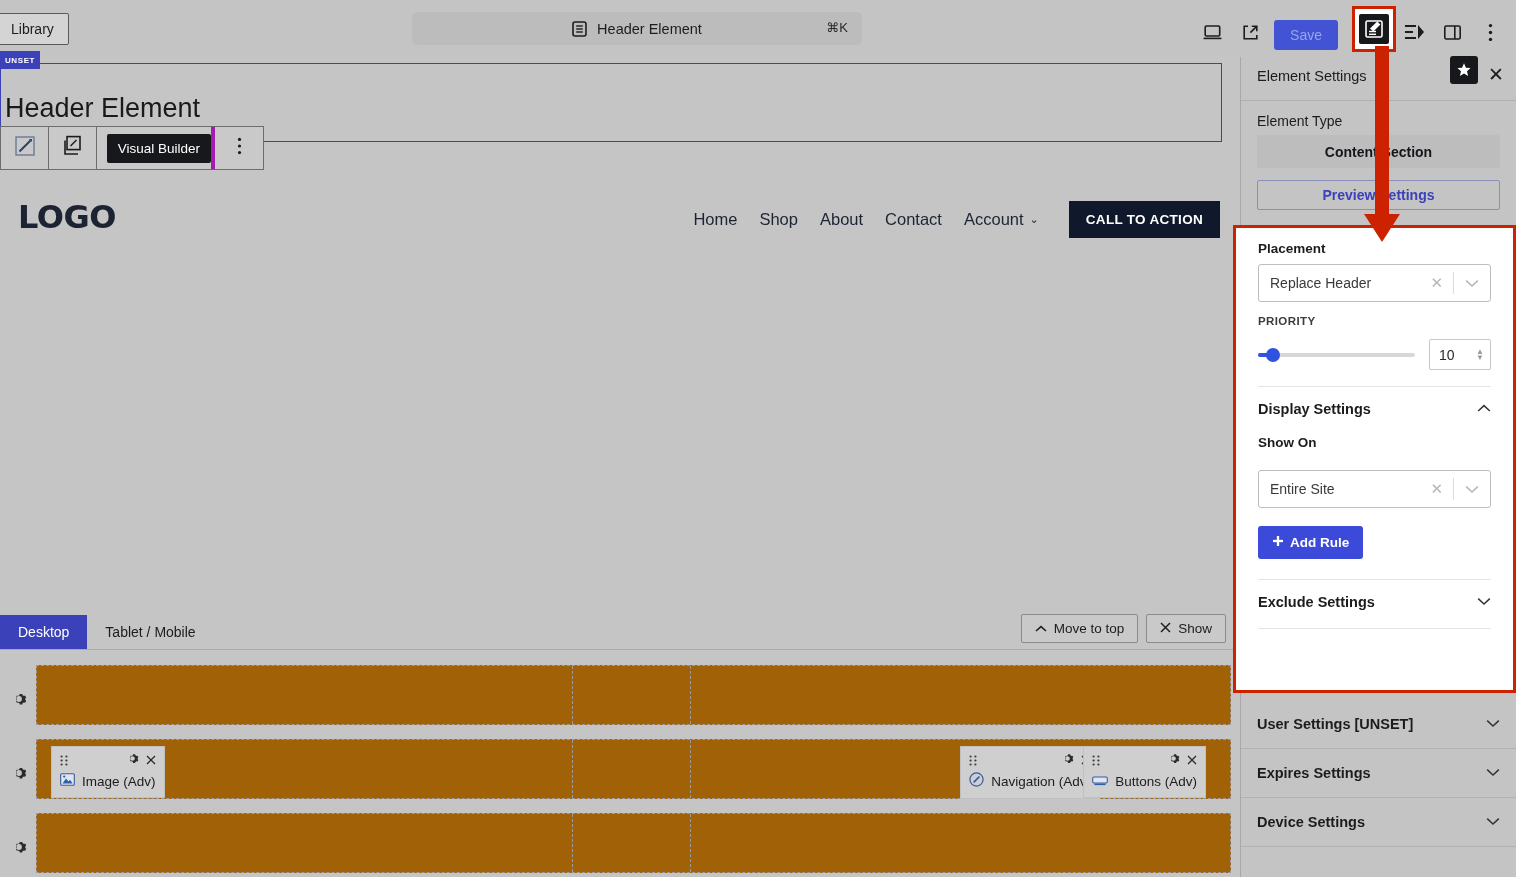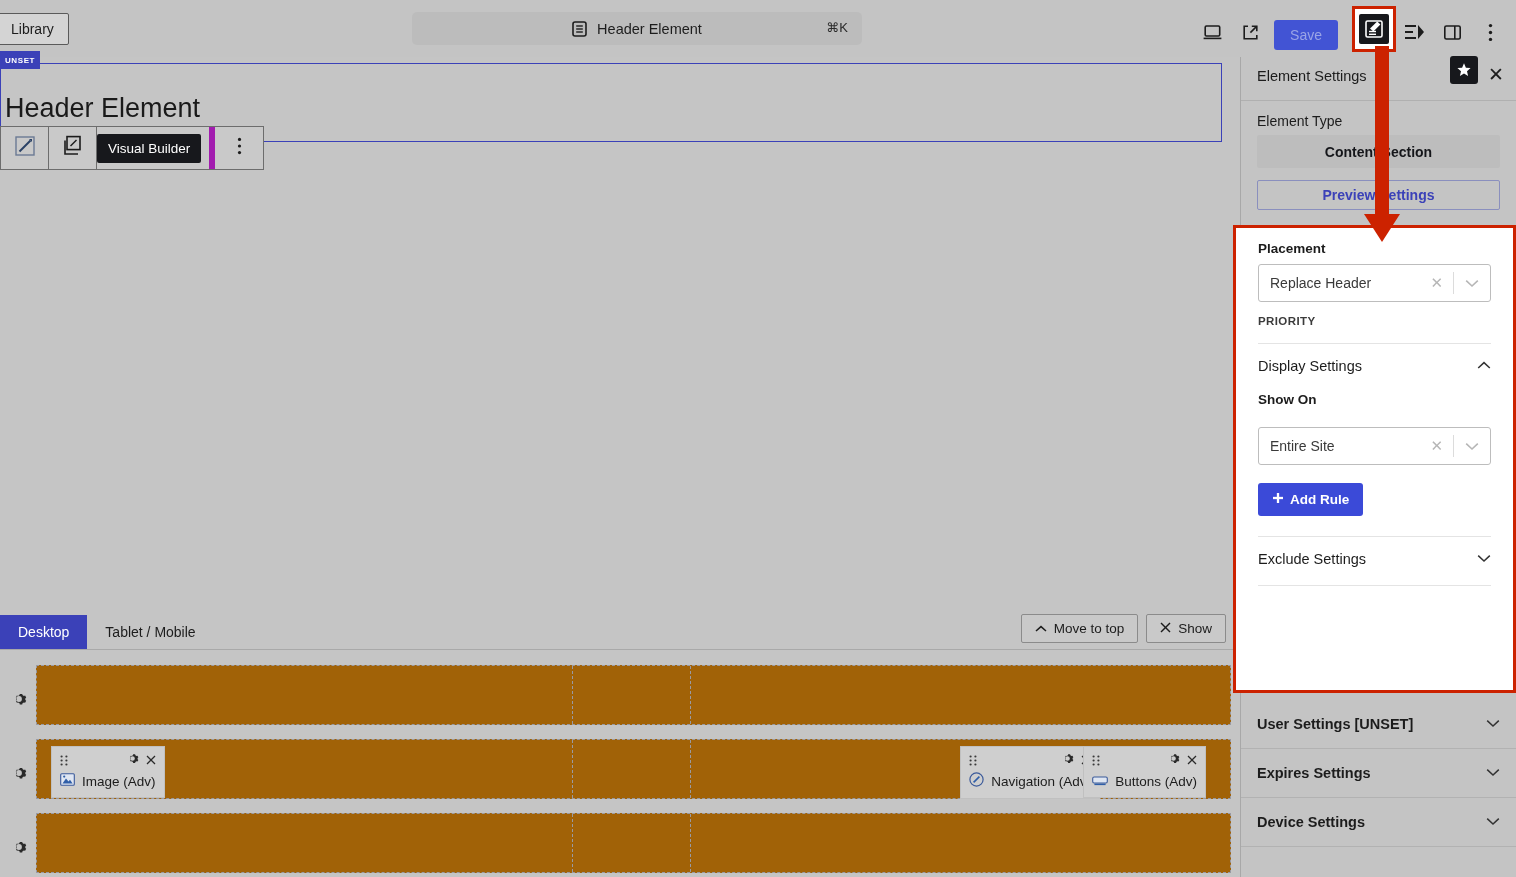--- a/index.html
+++ b/index.html
@@ -89,22 +89,22 @@
   }
   .etb-cell {
     width: 48px; display: flex; align-items: center; justify-content: center;
     border-right: 1px solid #6d6d6d;
   }
   .etb-cell:last-child { border-right: none; }
   .etb-label {
     background: #17181c; color: #fff; font-size: 13.5px;
     padding: 7px 11px; border-radius: 2px;
   }
-  .etb-wide { width: 118px; border-right: 6px solid #a21caf;
-    display:flex; align-items:center; justify-content:flex-start; }
+  .etb-wide { width: 118px; border-right: 4px solid #a21caf;
+    display:flex; align-items:center; justify-content:flex-end; }
 
   
   .site-header {
     position: absolute; left: 0; top: 115px; width: 1240px; height: 87px;
     display: flex; align-items: center;
   }
   .logo {
     position: absolute; left: 18px; top: 26px;
     font-size: 32px; font-weight: 800; color: #1c2433;
     letter-spacing: -0.5px; font-family: "DejaVu Sans", sans-serif;
@@ -249,21 +249,21 @@
     display: flex; align-items: center; padding: 0 6px 0 9px; background: #fff;
   }
   .num-val { flex: 1; font-size: 14px; color: #2a2a2a; }
   .spin { display: flex; flex-direction: column; align-items: center; color: #9a9a9a; line-height: 6px; font-size: 8px; }
 
   .rs-divider { height: 1px; background: #e4e4e4; margin: 16px 0 0 0; }
   .section-head {
     display: flex; align-items: center; justify-content: space-between;
     margin-top: 14px;
   }
-  .section-head .t { font-size: 14.5px; color: #1c1c1c; font-weight: 400; text-align: center; }
+  .section-head .t { font-size: 14.5px; color: #1c1c1c; font-weight: 700; text-align: center; }
   .chev { color: #333; font-size: 12px; }
 
   .add-rule-btn {
     margin-top: 18px; display: inline-flex; align-items: center; gap: 6px;
     background: #3b4ad8; color: #fff; font-size: 13.5px; font-weight: 700;
     padding: 9px 14px; border-radius: 3px;
   }
 
   
   .collapsed-list { position: absolute; left: 0; right: 0; top: 643px; }
@@ -387,20 +387,34 @@
         <span>
           <svg width="5" height="18" viewBox="0 0 5 18">
             <circle cx="2.5" cy="2.4" r="1.6" fill="#1c1c1c"></circle>
             <circle cx="2.5" cy="9" r="1.6" fill="#1c1c1c"></circle>
             <circle cx="2.5" cy="15.6" r="1.6" fill="#1c1c1c"></circle>
           </svg>
         </span>
       </div>
     </div>
 
+    <div class="site-header">
+      <div class="logo">LOGO</div>
+      <div class="site-nav">
+        <span class="nav-link">Home</span>
+        <span class="nav-link">Shop</span>
+        <span class="nav-link">About</span>
+        <span class="nav-link">Contact</span>
+        <span class="nav-link">Account</span>
+        <span class="nav-caret">⌄</span>
+        <span class="cta-btn">
+          <span>CALL TO ACTION</span>
+        </span>
+      </div>
+    </div>
   </div>
 
   <div class="builder">
     <div class="builder-tabs">
       <div class="btab active">
         <span>Desktop</span>
       </div>
       <div class="btab">
         <span>Tablet / Mobile</span>
       </div>
@@ -630,20 +644,33 @@
         <span class="sel-x">✕</span>
         <span class="sel-div"></span>
         <span class="sel-caret">
           <svg width="14" height="9" viewBox="0 0 14 9">
               <polyline points="1.2,1.6 7,7 12.8,1.6" fill="none" stroke="#b6b6b6" stroke-width="1.6"></polyline>
             </svg>
         </span>
       </div>
 
       <div class="rs-caps">PRIORITY</div>
+      <div class="slider-row">
+        <span class="slider-track">
+          <span class="slider-fill"></span>
+          <span class="slider-thumb"></span>
+        </span>
+        <span class="num-box">
+          <span class="num-val">10</span>
+          <span class="spin">
+            <span>▲</span>
+            <span>▼</span>
+          </span>
+        </span>
+      </div>
 
       <div class="rs-divider"></div>
 
       <div class="section-head">
         <span class="t">Display Settings</span>
         <span class="chev">
           <svg width="14" height="9" viewBox="0 0 14 9">
               <polyline points="1.2,7 7,1.6 12.8,7" fill="none" stroke="#333" stroke-width="1.5"></polyline>
             </svg>
         </span>

